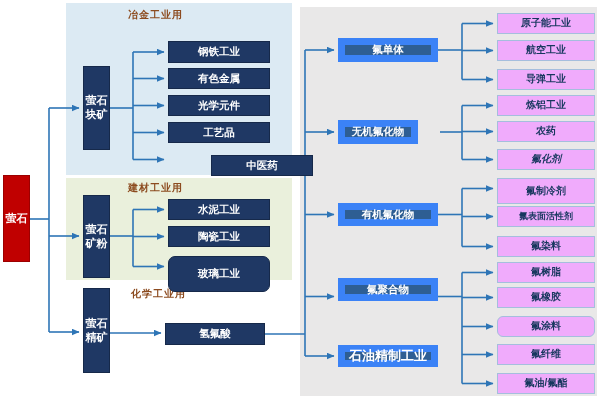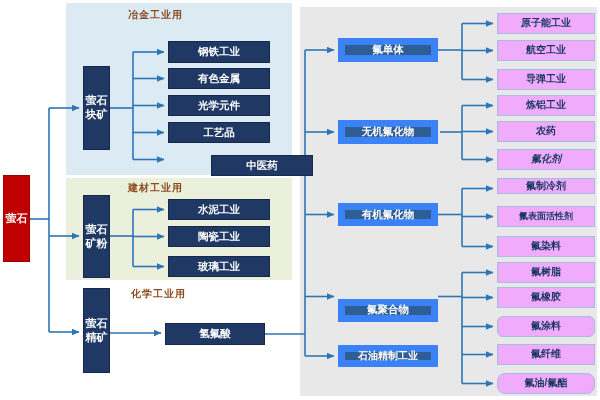--- a/index.html
+++ b/index.html
@@ -130,36 +130,36 @@
 精矿</div>
 
 <div class="node node-dark" style="left:168px;top:41px;width:102px;height:22px;">钢铁工业</div>
 <div class="node node-dark" style="left:168px;top:68px;width:102px;height:21px;">有色金属</div>
 <div class="node node-dark" style="left:168px;top:95px;width:102px;height:21px;">光学元件</div>
 <div class="node node-dark" style="left:168px;top:122px;width:102px;height:21px;">工艺品</div>
 <div class="node node-dark" style="left:168px;top:155px;width:102px;height:21px;margin-left:43px;">中医药</div>
 
 <div class="node node-dark" style="left:168px;top:199px;width:102px;height:21px;">水泥工业</div>
 <div class="node node-dark" style="left:168px;top:226px;width:102px;height:21px;">陶瓷工业</div>
-<div class="node node-dark" style="left:168px;top:256px;width:102px;height:21px;">玻璃工业</div>
+<div class="node node-dark" style="left:168px;top:256px;width:102px;height:36px;border-radius:7px;">玻璃工业</div>
 
 <div class="node node-dark" style="left:165px;top:323px;width:100px;height:22px;">氢氟酸</div>
 
 <div class="node node-mid" style="left:338px;top:38px;width:100px;height:24px;">氟单体</div>
-<div class="node node-mid" style="left:338px;top:120px;width:100px;height:24px;">无机氟化物</div>
+<div class="node node-mid" style="left:338px;top:120px;width:80px;height:24px;">无机氟化物</div>
 <div class="node node-mid" style="left:338px;top:203px;width:100px;height:23px;">有机氟化物</div>
-<div class="node node-mid" style="left:338px;top:299px;width:100px;height:23px;font-family:Liberation Mono, monospace;">氟聚合物</div>
-<div class="node node-mid" style="left:338px;top:345px;width:100px;height:22px;font-size:10px;">石油精制工业</div>
+<div class="node node-mid" style="left:338px;top:278px;width:100px;height:23px;">氟聚合物</div>
+<div class="node node-mid" style="left:338px;top:345px;width:100px;height:22px;font-size:13px;">石油精制工业</div>
 
 <div class="node node-light" style="left:497px;top:13px;width:98px;height:21px;">原子能工业</div>
 <div class="node node-light" style="left:497px;top:40px;width:98px;height:21px;">航空工业</div>
 <div class="node node-light" style="left:497px;top:69px;width:98px;height:21px;">导弹工业</div>
 <div class="node node-light" style="left:497px;top:95px;width:98px;height:21px;">炼铝工业</div>
 <div class="node node-light" style="left:497px;top:121px;width:98px;height:21px;">农药</div>
 <div class="node node-light" style="left:497px;top:149px;width:98px;height:21px;font-style:italic;">氟化剂</div>
-<div class="node node-light" style="left:497px;top:178px;width:98px;height:16px;text-align:center;">氟制冷剂</div>
+<div class="node node-light" style="left:497px;top:178px;width:98px;height:26px;text-align:center;">氟制冷剂</div>
 <div class="node node-light" style="left:497px;top:206px;width:98px;height:21px;font-size:9px;">氟表面活性剂</div>
 <div class="node node-light" style="left:497px;top:236px;width:98px;height:21px;">氟染料</div>
 <div class="node node-light" style="left:497px;top:262px;width:98px;height:21px;">氟树脂</div>
 <div class="node node-light" style="left:497px;top:287px;width:98px;height:21px;">氟橡胶</div>
 <div class="node node-light" style="left:497px;top:316px;width:98px;height:21px;border-radius:6px;">氟涂料</div>
 <div class="node node-light" style="left:497px;top:344px;width:98px;height:21px;">氟纤维</div>
-<div class="node node-light" style="left:497px;top:373px;width:98px;height:21px;border-radius:8px;">氟油/氟酯</div>
+<div class="node node-light" style="left:497px;top:373px;width:98px;height:21px;">氟油/氟酯</div>
 
 </body></html>

